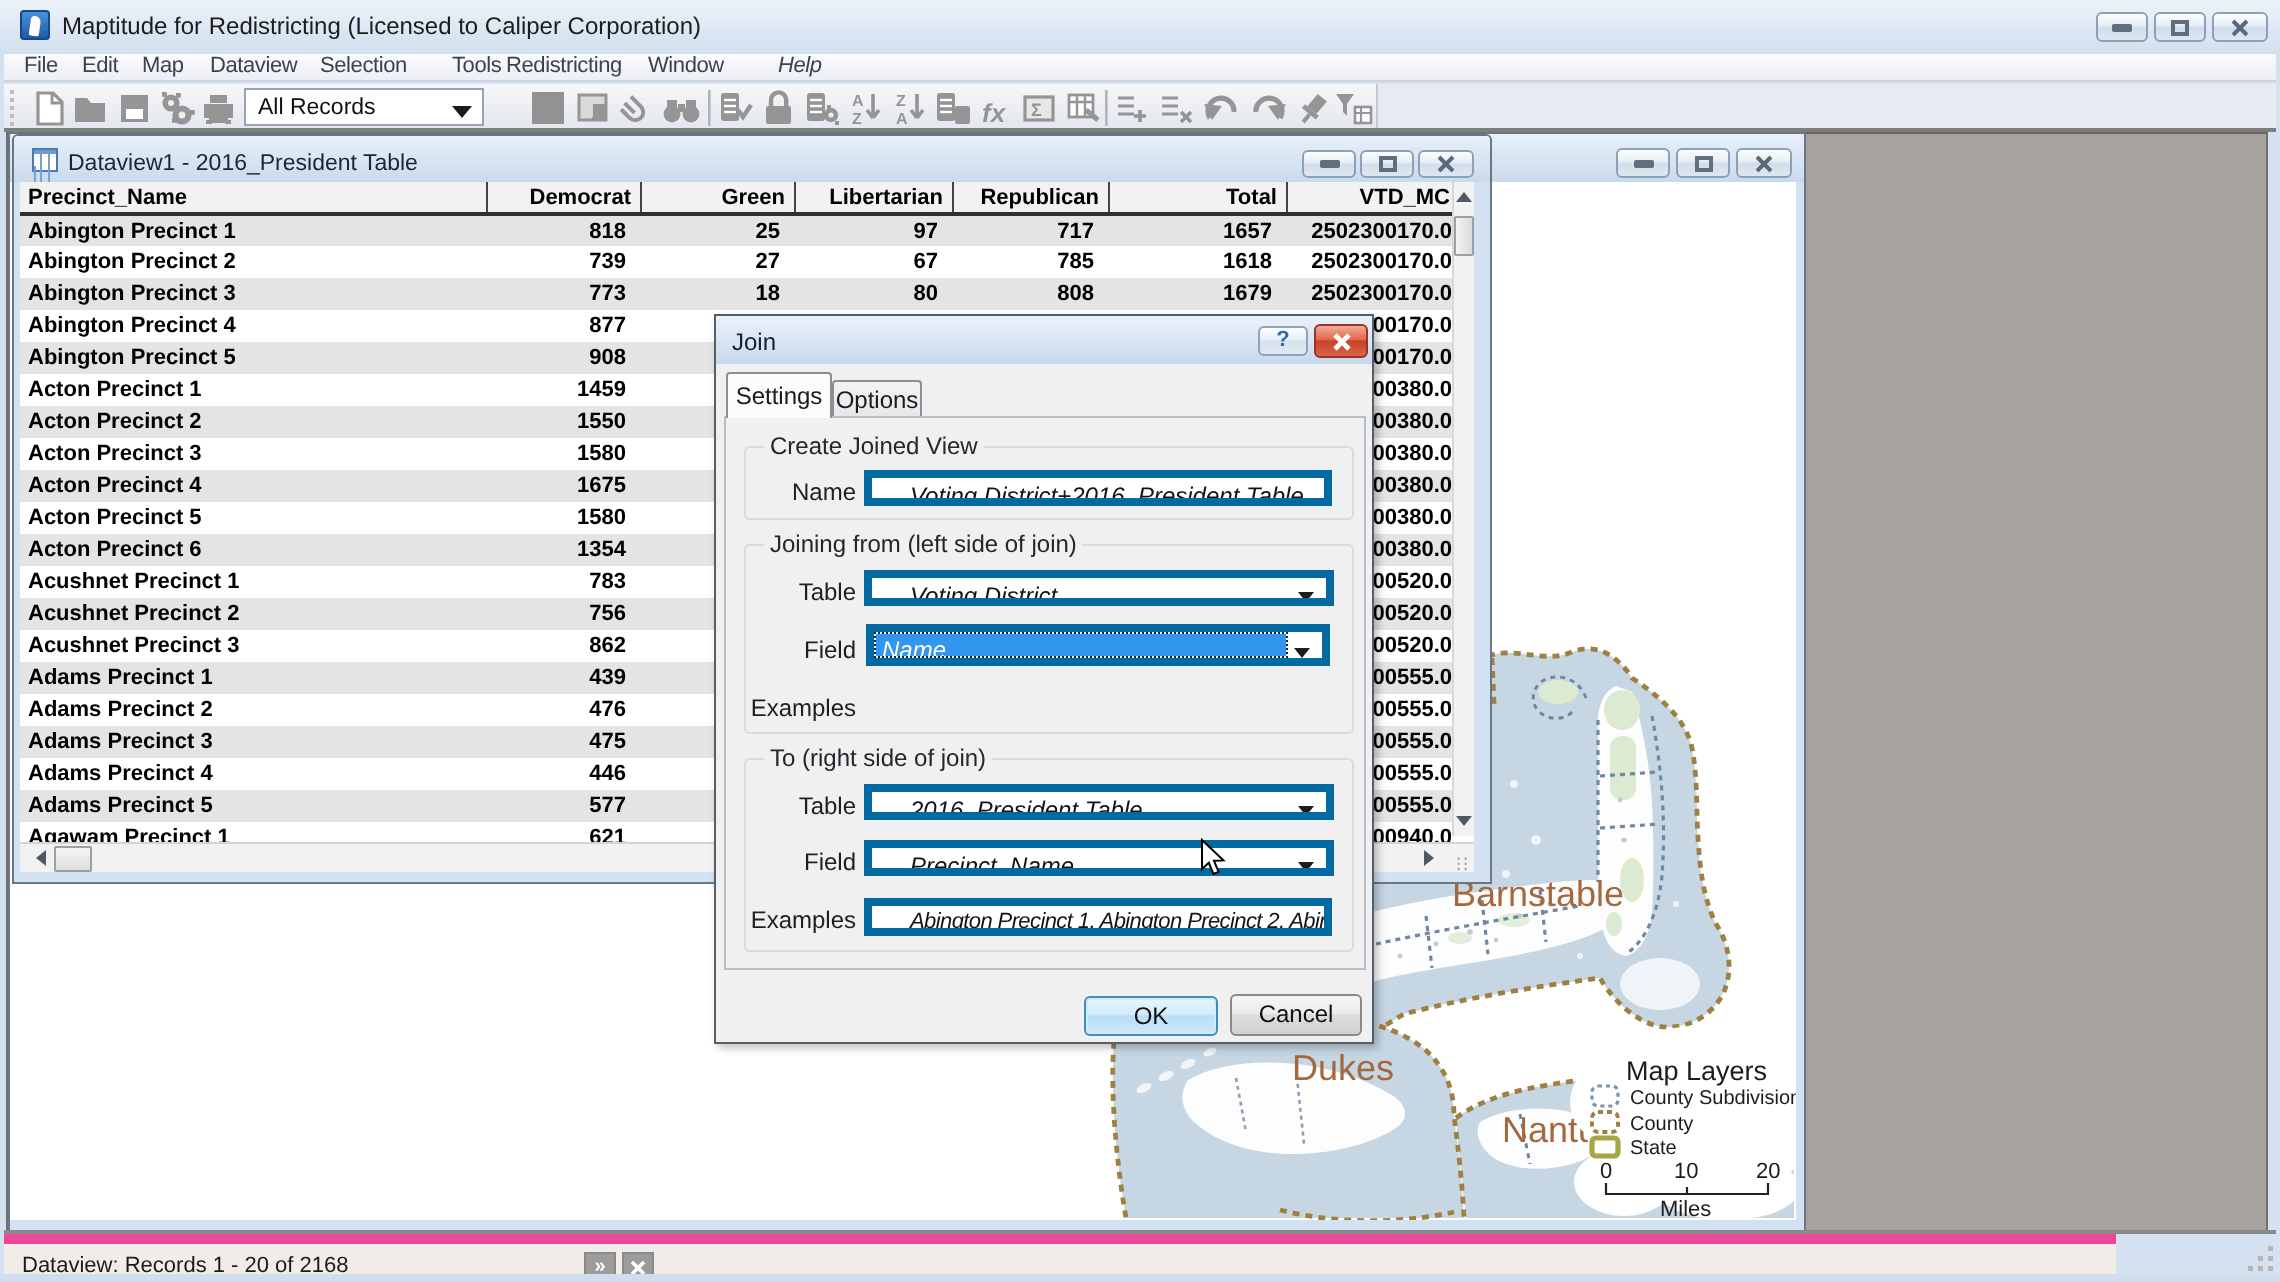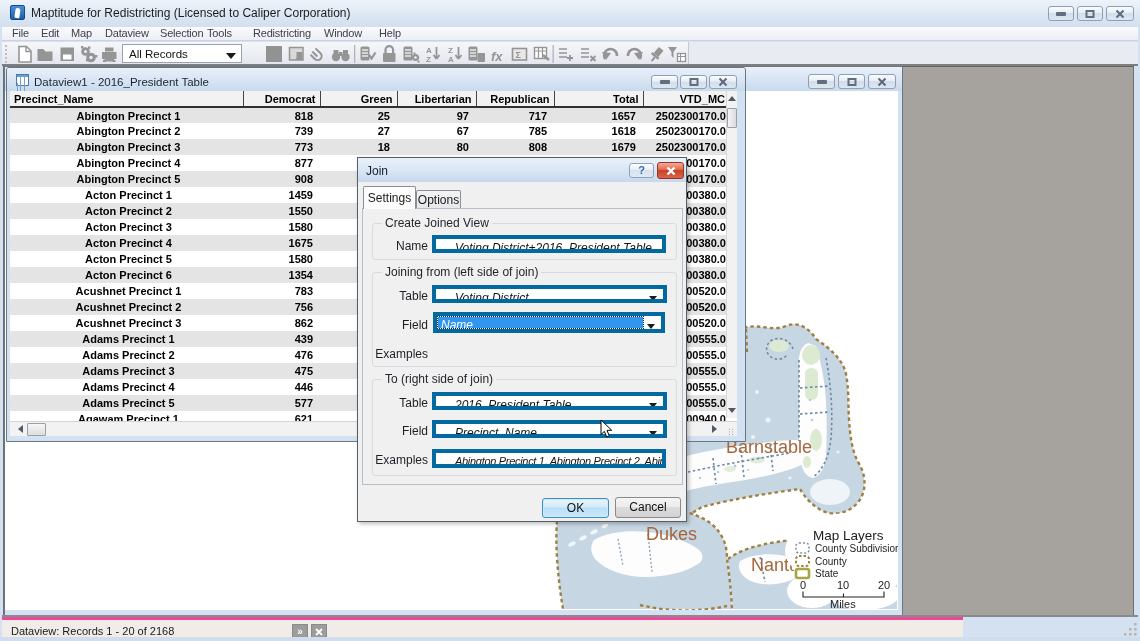--- a/index.html
+++ b/index.html
@@ -35,21 +35,21 @@
 #dvicon{left:16px;top:74px;width:13px;height:12px;background:#fff;border:1px solid #4a7ab5;}
 #dvicon:before{content:"";position:absolute;left:0;top:0;width:11px;height:2px;background:#6f9cd0;}
 #dvicon:after{content:"";position:absolute;left:3px;top:0;width:1px;height:10px;background:#7aa0cc;box-shadow:4px 0 #7aa0cc,0 5px #7aa0cc,4px 5px #7aa0cc,-3px 8px #7aa0cc,0 8px #7aa0cc,4px 8px #7aa0cc;}
 #dvtext{left:34px;top:76px;font-size:11.5px;color:#1a2633;}
 .dvbtn{top:75px;height:14px;border:1px solid #8ea0b5;border-radius:3px;background:linear-gradient(#fbfdfe,#e6edf5 45%,#d3deea 50%,#dde7f1);}
 #dvbody{left:10px;top:91px;width:727px;height:345px;background:#fff;overflow:hidden;}
 table#grid{border-collapse:collapse;table-layout:fixed;width:719px;font-size:11px;font-weight:bold;color:#000;}
 #grid th{height:16px;background:#f2f2f2;border-right:1px solid #444;border-bottom:2px solid #303030;font-size:11px;text-align:right;padding:0 4px 0 0;font-weight:bold;white-space:nowrap;}
 #grid th.l{text-align:left;padding-left:4px;}
 #grid td{height:16px;padding:0 7px 0 0;text-align:right;white-space:nowrap;overflow:visible;}
-#grid td.l{text-align:center;padding:0 0 0 4px;}
+#grid td.l{text-align:left;padding:0 0 0 4px;}
 #grid tr.g td{background:#e4e4e4;}
 #grid td.vtd{padding-right:3px;}
 
 #vsb{left:726px;top:91px;width:11px;height:327px;background:#f2f2f2;border-left:1px solid #d8d8d8;}
 #vsb .thumb{position:absolute;left:0px;top:17px;width:10px;height:20px;background:linear-gradient(90deg,#f4f4f4,#dcdcdc);border:1px solid #9aa0a8;border-radius:1px;}
 #hsb{left:10px;top:421px;width:727px;height:15px;background:#f2f2f2;border-top:1px solid #d4d4d4;}
 #hsb .thumb{position:absolute;left:17px;top:1px;width:19px;height:13px;background:linear-gradient(#f6f6f6,#dedede);border:1px solid #9aa0a8;border-radius:1px;}
 .sbarr{position:absolute;width:0;height:0;border:4px solid transparent;}
 
 #dlg{left:357px;top:157px;width:330px;height:365px;background:#f0f0f0;border:1px solid #565e68;box-shadow:2px 2px 4px rgba(0,0,0,.25);}
@@ -65,21 +65,21 @@
 .grplab{position:absolute;top:-8px;left:9px;background:#f0f0f0;padding:0 3px;font-size:12px;color:#23262c;}
 .flab{position:absolute;font-size:12px;color:#1c1f24;text-align:right;}
 .tbox{position:absolute;background:#fff;border:4px solid #0369a1;font-size:12px;color:#141414;padding:2px 0 0 19px;white-space:nowrap;overflow:hidden;font-style:italic;}
 .cbo .arr{position:absolute;right:6px;top:7px;width:0;height:0;border:4px solid transparent;border-top:5px solid #1d1d1d;}
 #fieldsel{position:absolute;left:1px;top:1px;right:18px;bottom:1px;background:#3295ee;outline:1px dotted #0a2a4a;color:#fff;padding:1px 0 0 3px;font-size:12px;}
 .btn{position:absolute;height:20px;font-size:12px;color:#111;text-align:center;line-height:18px;}
 #okbtn{left:184px;top:340px;width:67px;border:1px solid #3d8ec4;border-radius:3px;background:linear-gradient(#eaf5fc,#d2eafa 45%,#b8dff7 50%,#cde8f9);box-shadow:inset 0 0 0 1px #cfeafd;}
 #cancelbtn{left:257px;top:339px;width:66px;height:21px;border:1px solid #8a8a8a;border-radius:3px;background:linear-gradient(#f5f5f5,#ececec 45%,#dcdcdc 50%,#d2d2d2);}
 
 #mdibott{left:2px;top:615px;width:1136px;height:2px;background:#8a8a8a;}
-#status{left:2px;top:617px;width:961px;height:20px;background:#f1ece8;border-top:3px solid #ec4899;}
+#status{left:2px;top:617px;width:1056px;height:20px;background:#f1ece8;border-top:5px solid #ec4899;}
 #stext{left:9px;top:5px;font-size:11px;color:#1a1a1a;}
 .sbtn{position:absolute;top:4px;overflow:hidden;width:16px;height:15px;background:#9c9c9c;border:1px solid #8a8a8a;color:#fff;font-size:10px;font-weight:bold;text-align:center;line-height:14px;}
 #bottframe{left:0;top:637px;width:1140px;height:4px;background:#cfdded;}
 </style>
 </head>
 <body>
 
 <div class="abs" id="titlebar"></div>
 <div class="abs" id="appicon"></div>
 <div class="abs" id="apptitle">Maptitude for Redistricting (Licensed to Caliper Corporation)</div>
@@ -94,24 +94,24 @@
       <path d="M2,1.5 L9,8.5 M9,1.5 L2,8.5" stroke="#5a6a7c" stroke-width="2" fill="none"></path>
     </svg>
   </div>
 
 <div class="abs" id="menubar">
 <span class="mi" style="left:10px;">File</span>
 <span class="mi" style="left:39px;">Edit</span>
 <span class="mi" style="left:69px;">Map</span>
 <span class="mi" style="left:103px;">Dataview</span>
 <span class="mi" style="left:158px;">Selection</span>
-<span class="mi" style="left:205px;">Tools</span>
+<span class="mi" style="left:224px;">Tools</span>
 <span class="mi" style="left:251px;">Redistricting</span>
 <span class="mi" style="left:322px;">Window</span>
-<span class="mi" style="left:377px;">Help</span>
+<span class="mi" style="left:387px;font-style:italic;">Help</span>
 </div>
 
 <div class="abs" id="toolzone"></div>
 <div class="abs" id="toolband"></div>
 <div class="abs" id="toolbott"></div>
 <div class="abs" id="combo1">All Records<span class="arr"></span></div>
 <svg class="abs" style="left:0;top:41px;" width="710" height="24" viewBox="0 41 710 24">
 <g fill="#959595" stroke="none">
 
 <g fill="#b9bec9">

